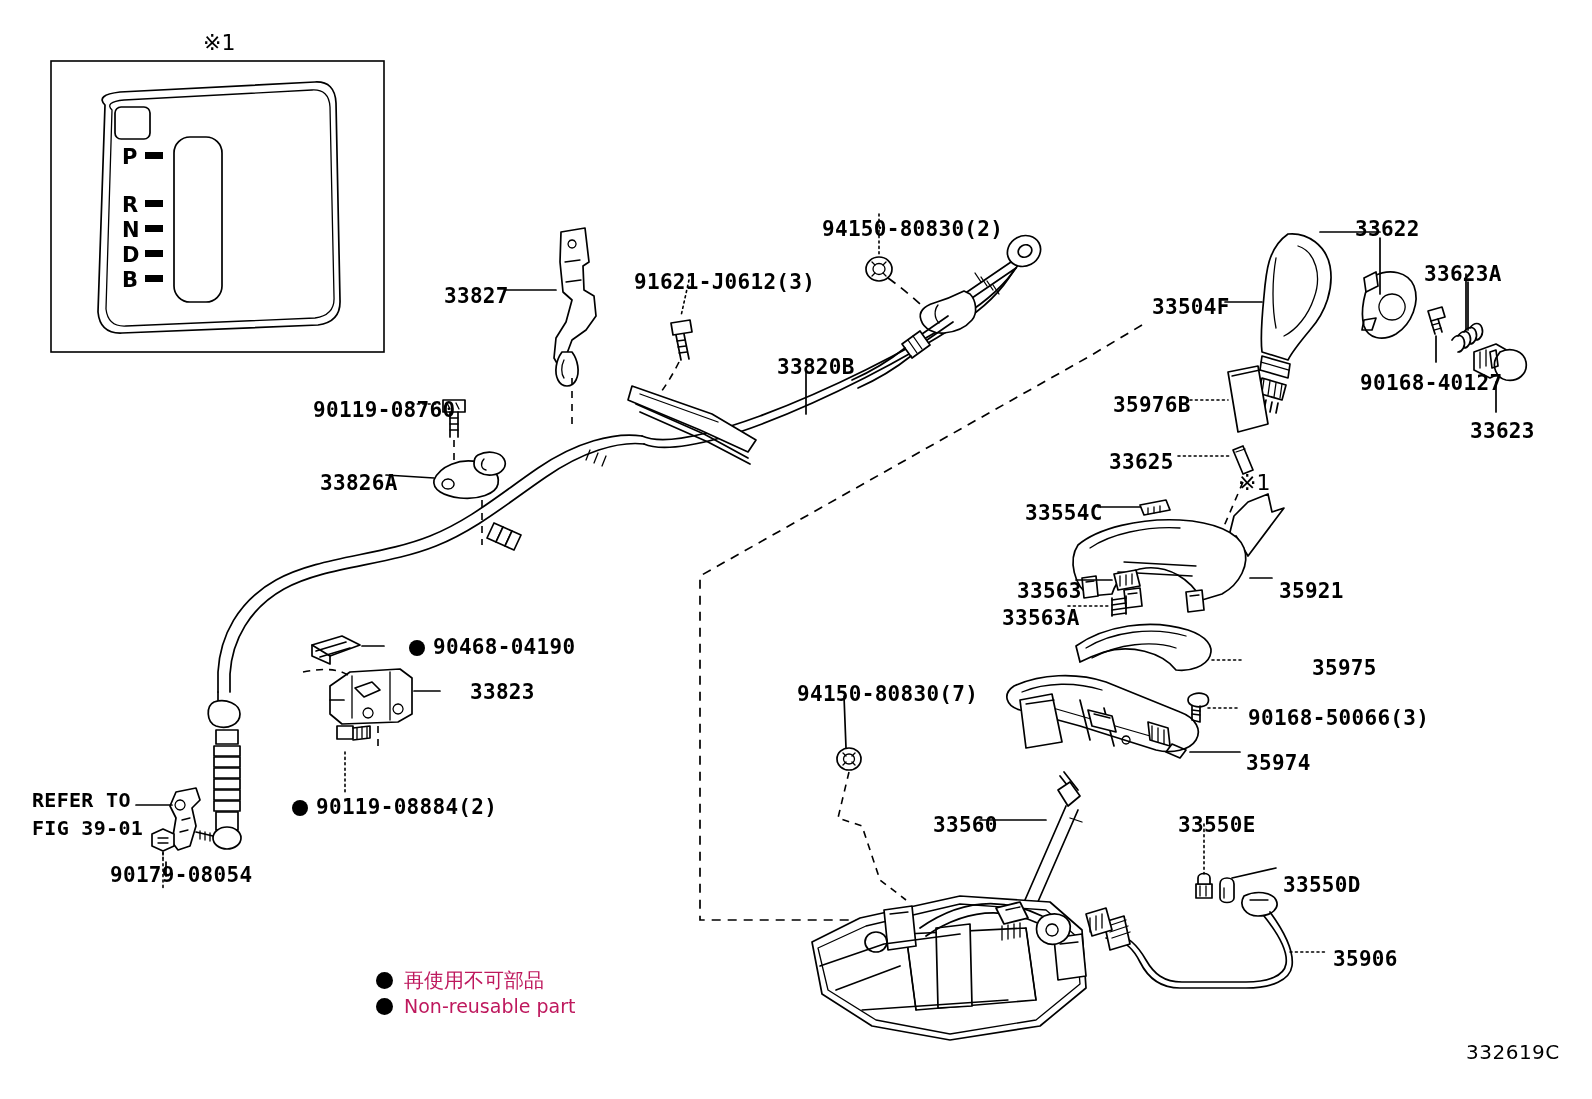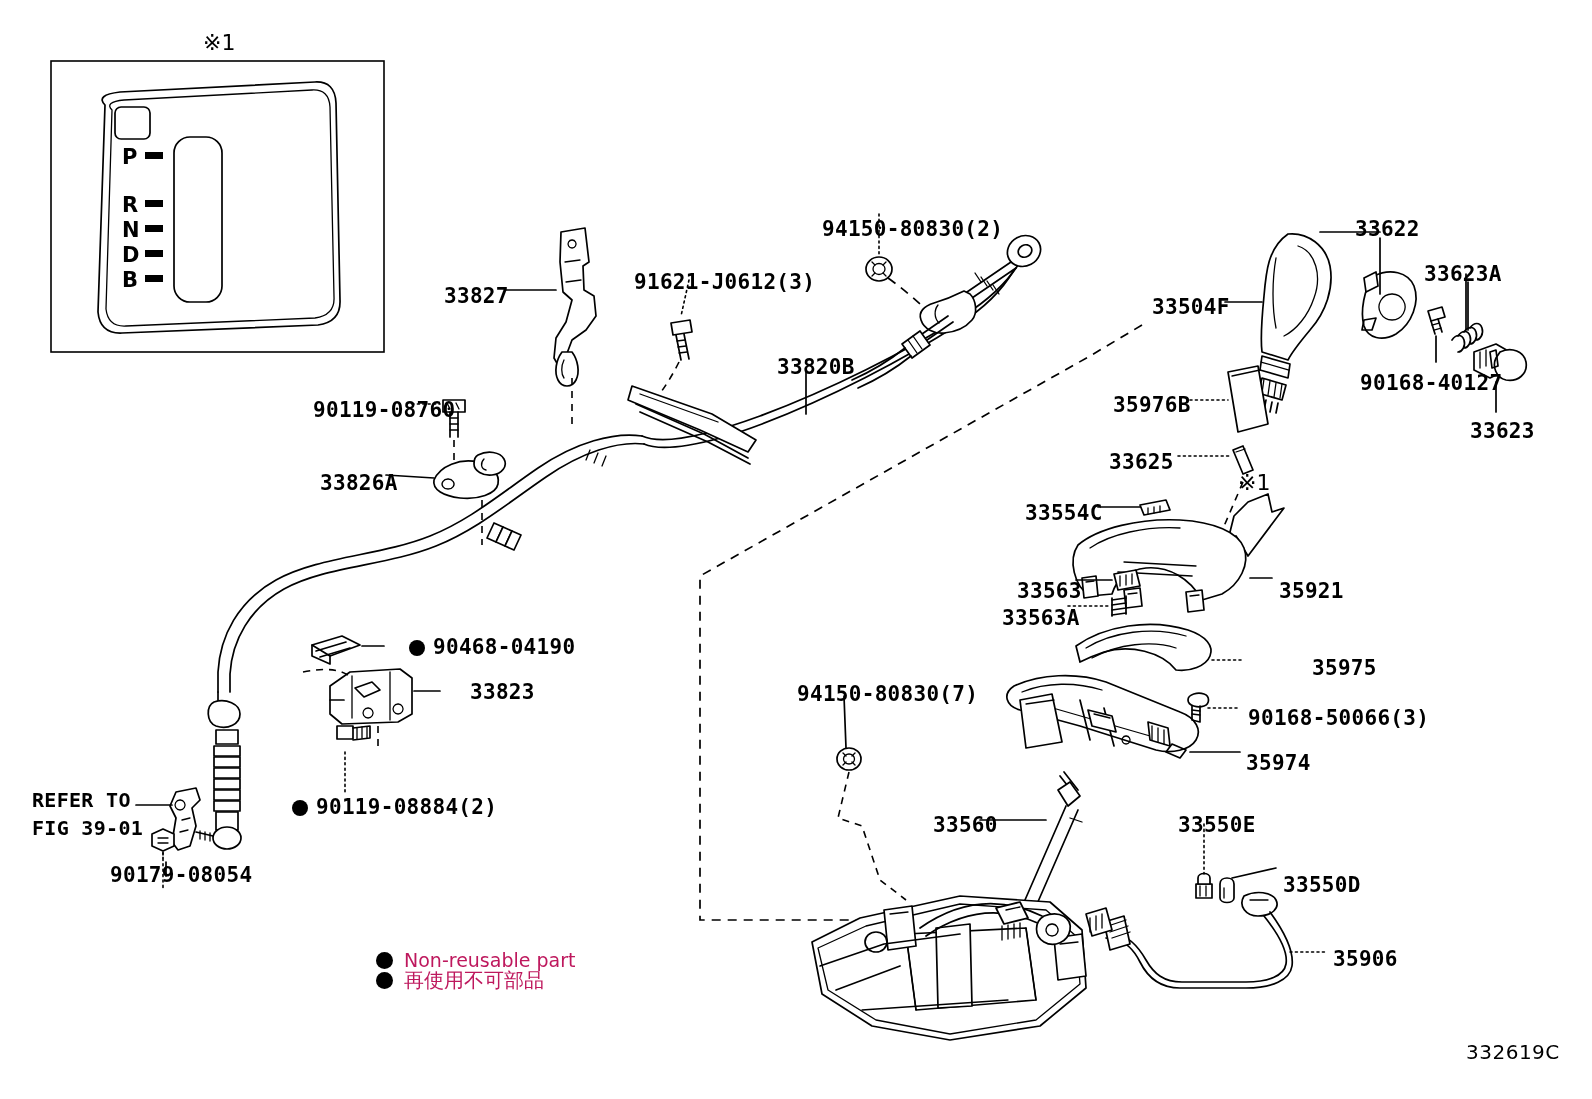--- a/index.html
+++ b/index.html
@@ -520,20 +520,20 @@
 
   <div class="lbl refer" style="left:32px;top:786px;">
     <div>REFER TO</div>
     <div>FIG 39-01</div>
   </div>
 
   <div class="legrow" style="left:376px;top:967px;">
     <span class="dot"></span>
     <span class="legend jp" style="position:relative;left:0;top:0;">再使用不可部品</span>
   </div>
-  <div class="legrow" style="left:376px;top:949px;">
+  <div class="legrow" style="left:376px;top:995px;">
     <span class="dot"></span>
     <span class="legend en" style="position:relative;left:0;top:0;">Non-reusable part</span>
   </div>
 
   <div class="figcode" style="left:1466px;top:1040px;">332619C</div>
 
 </div>
 
 </body></html>

